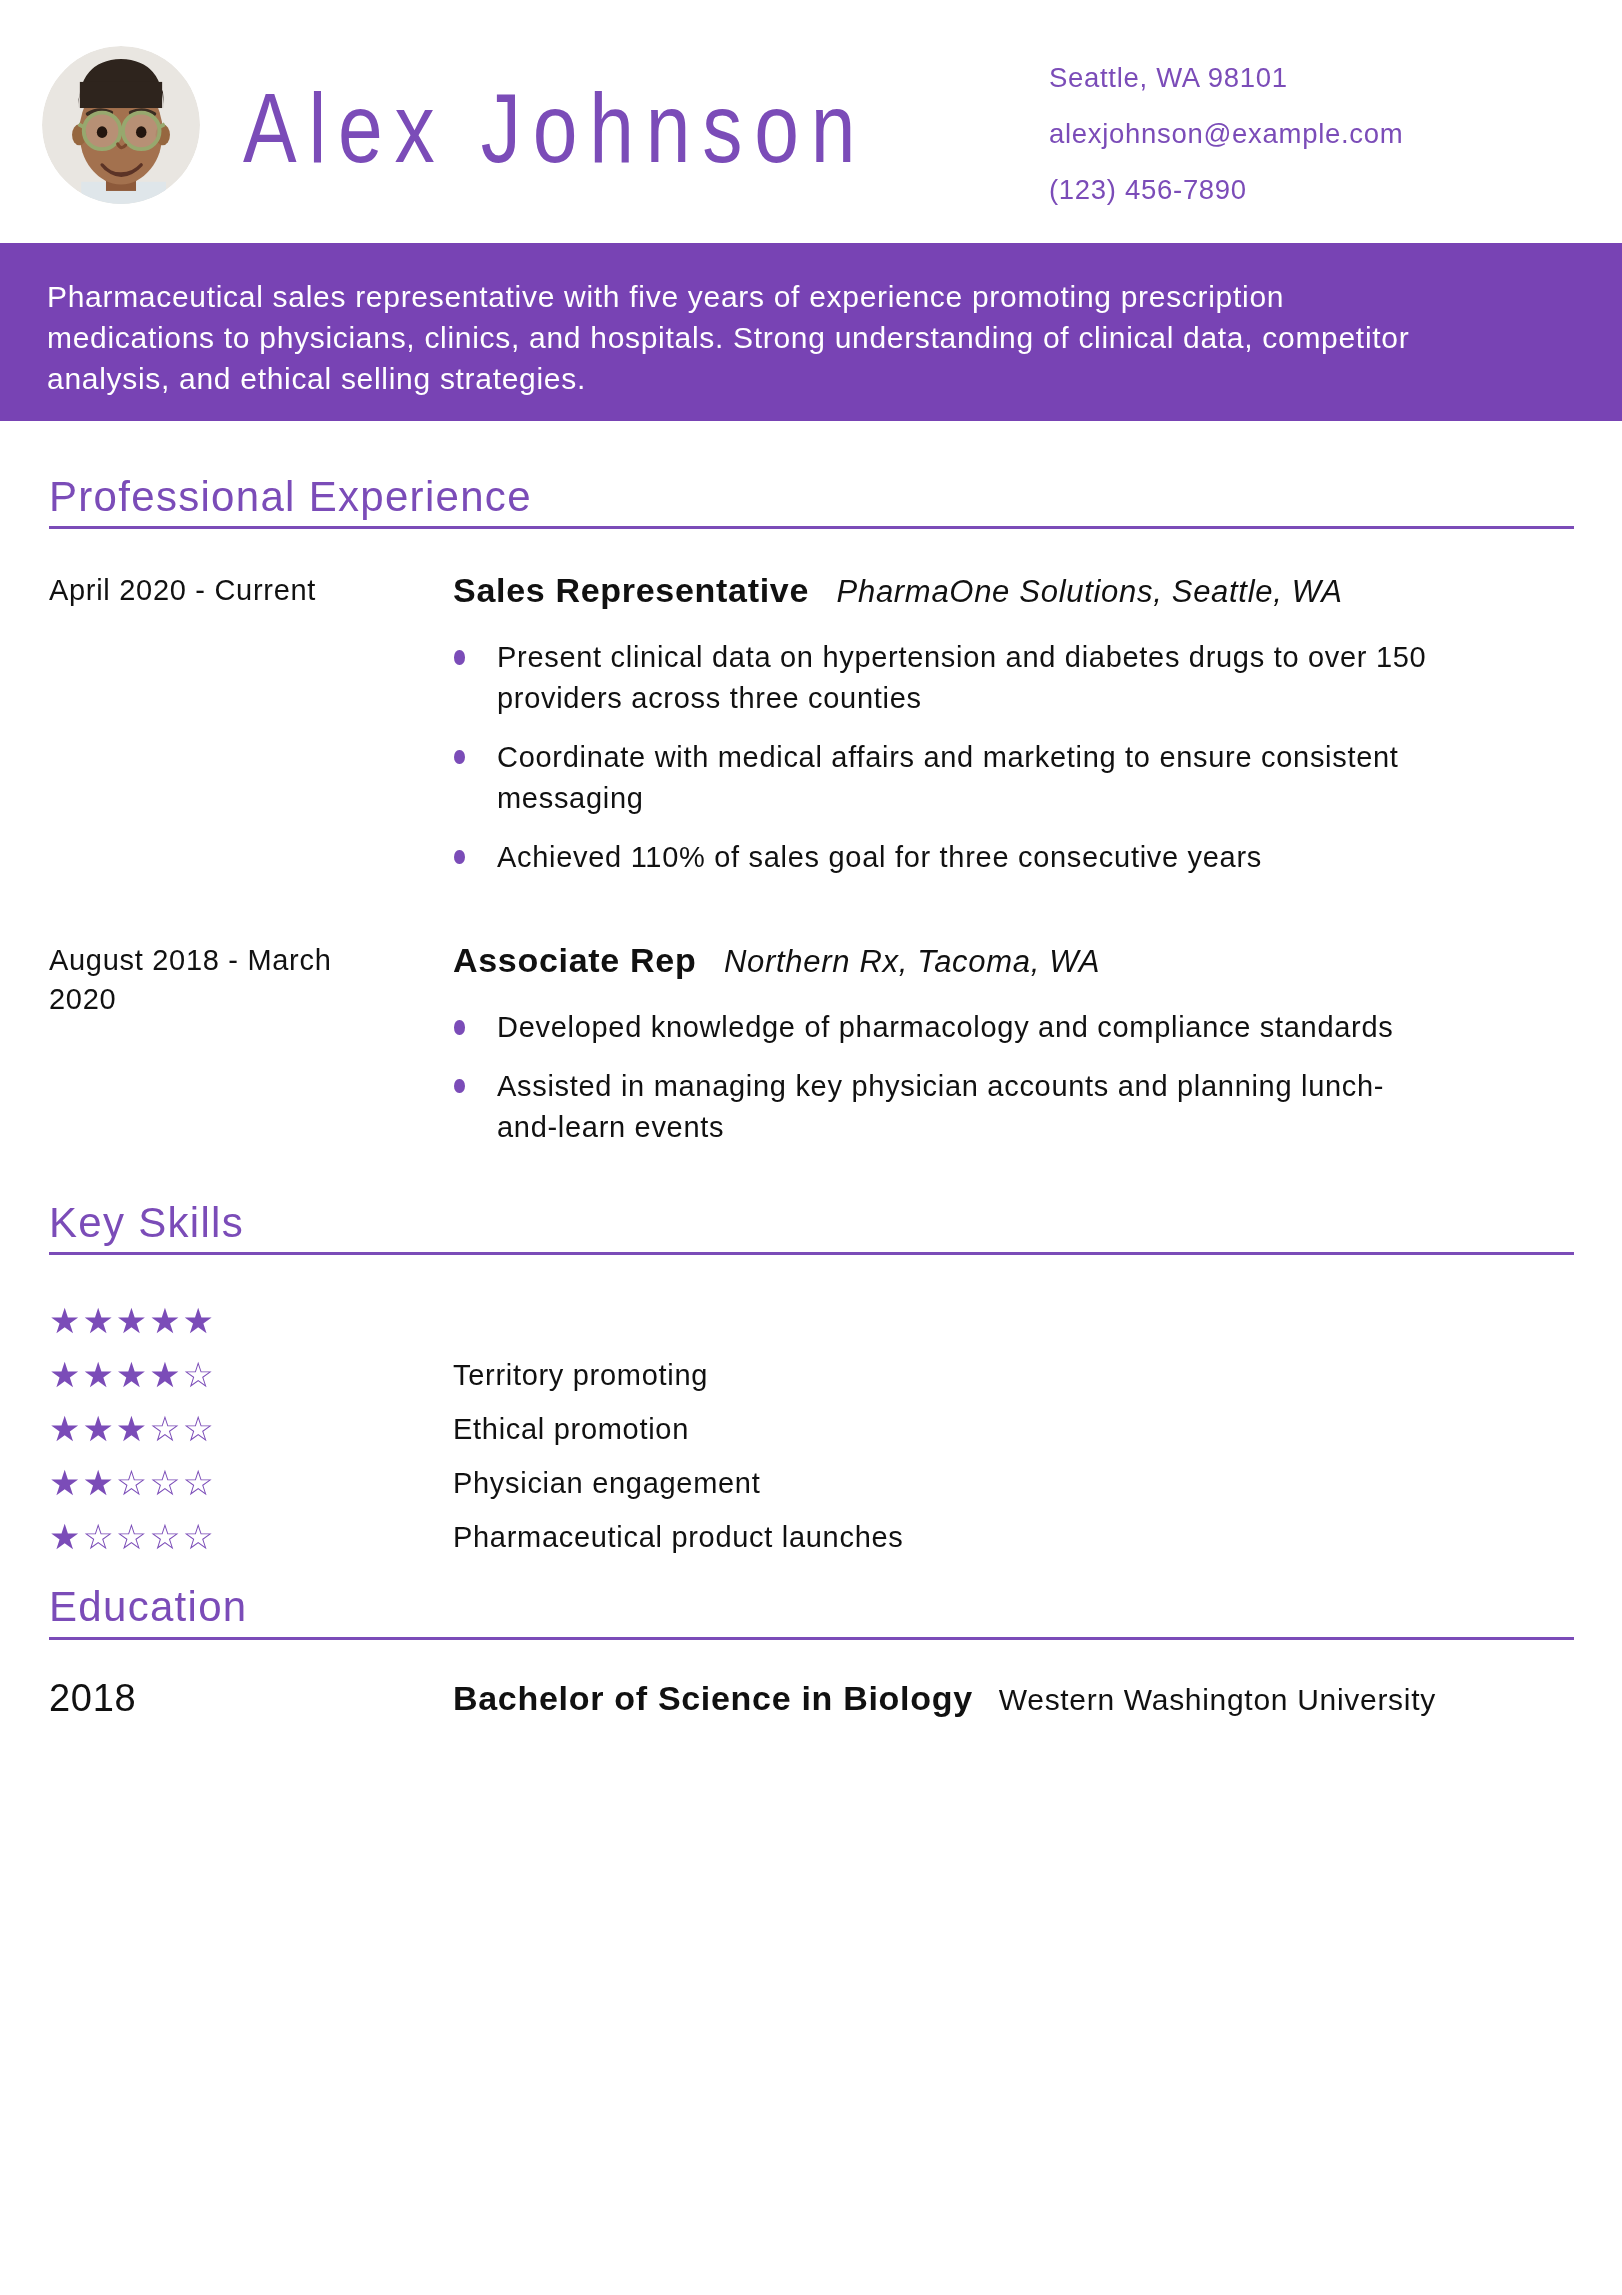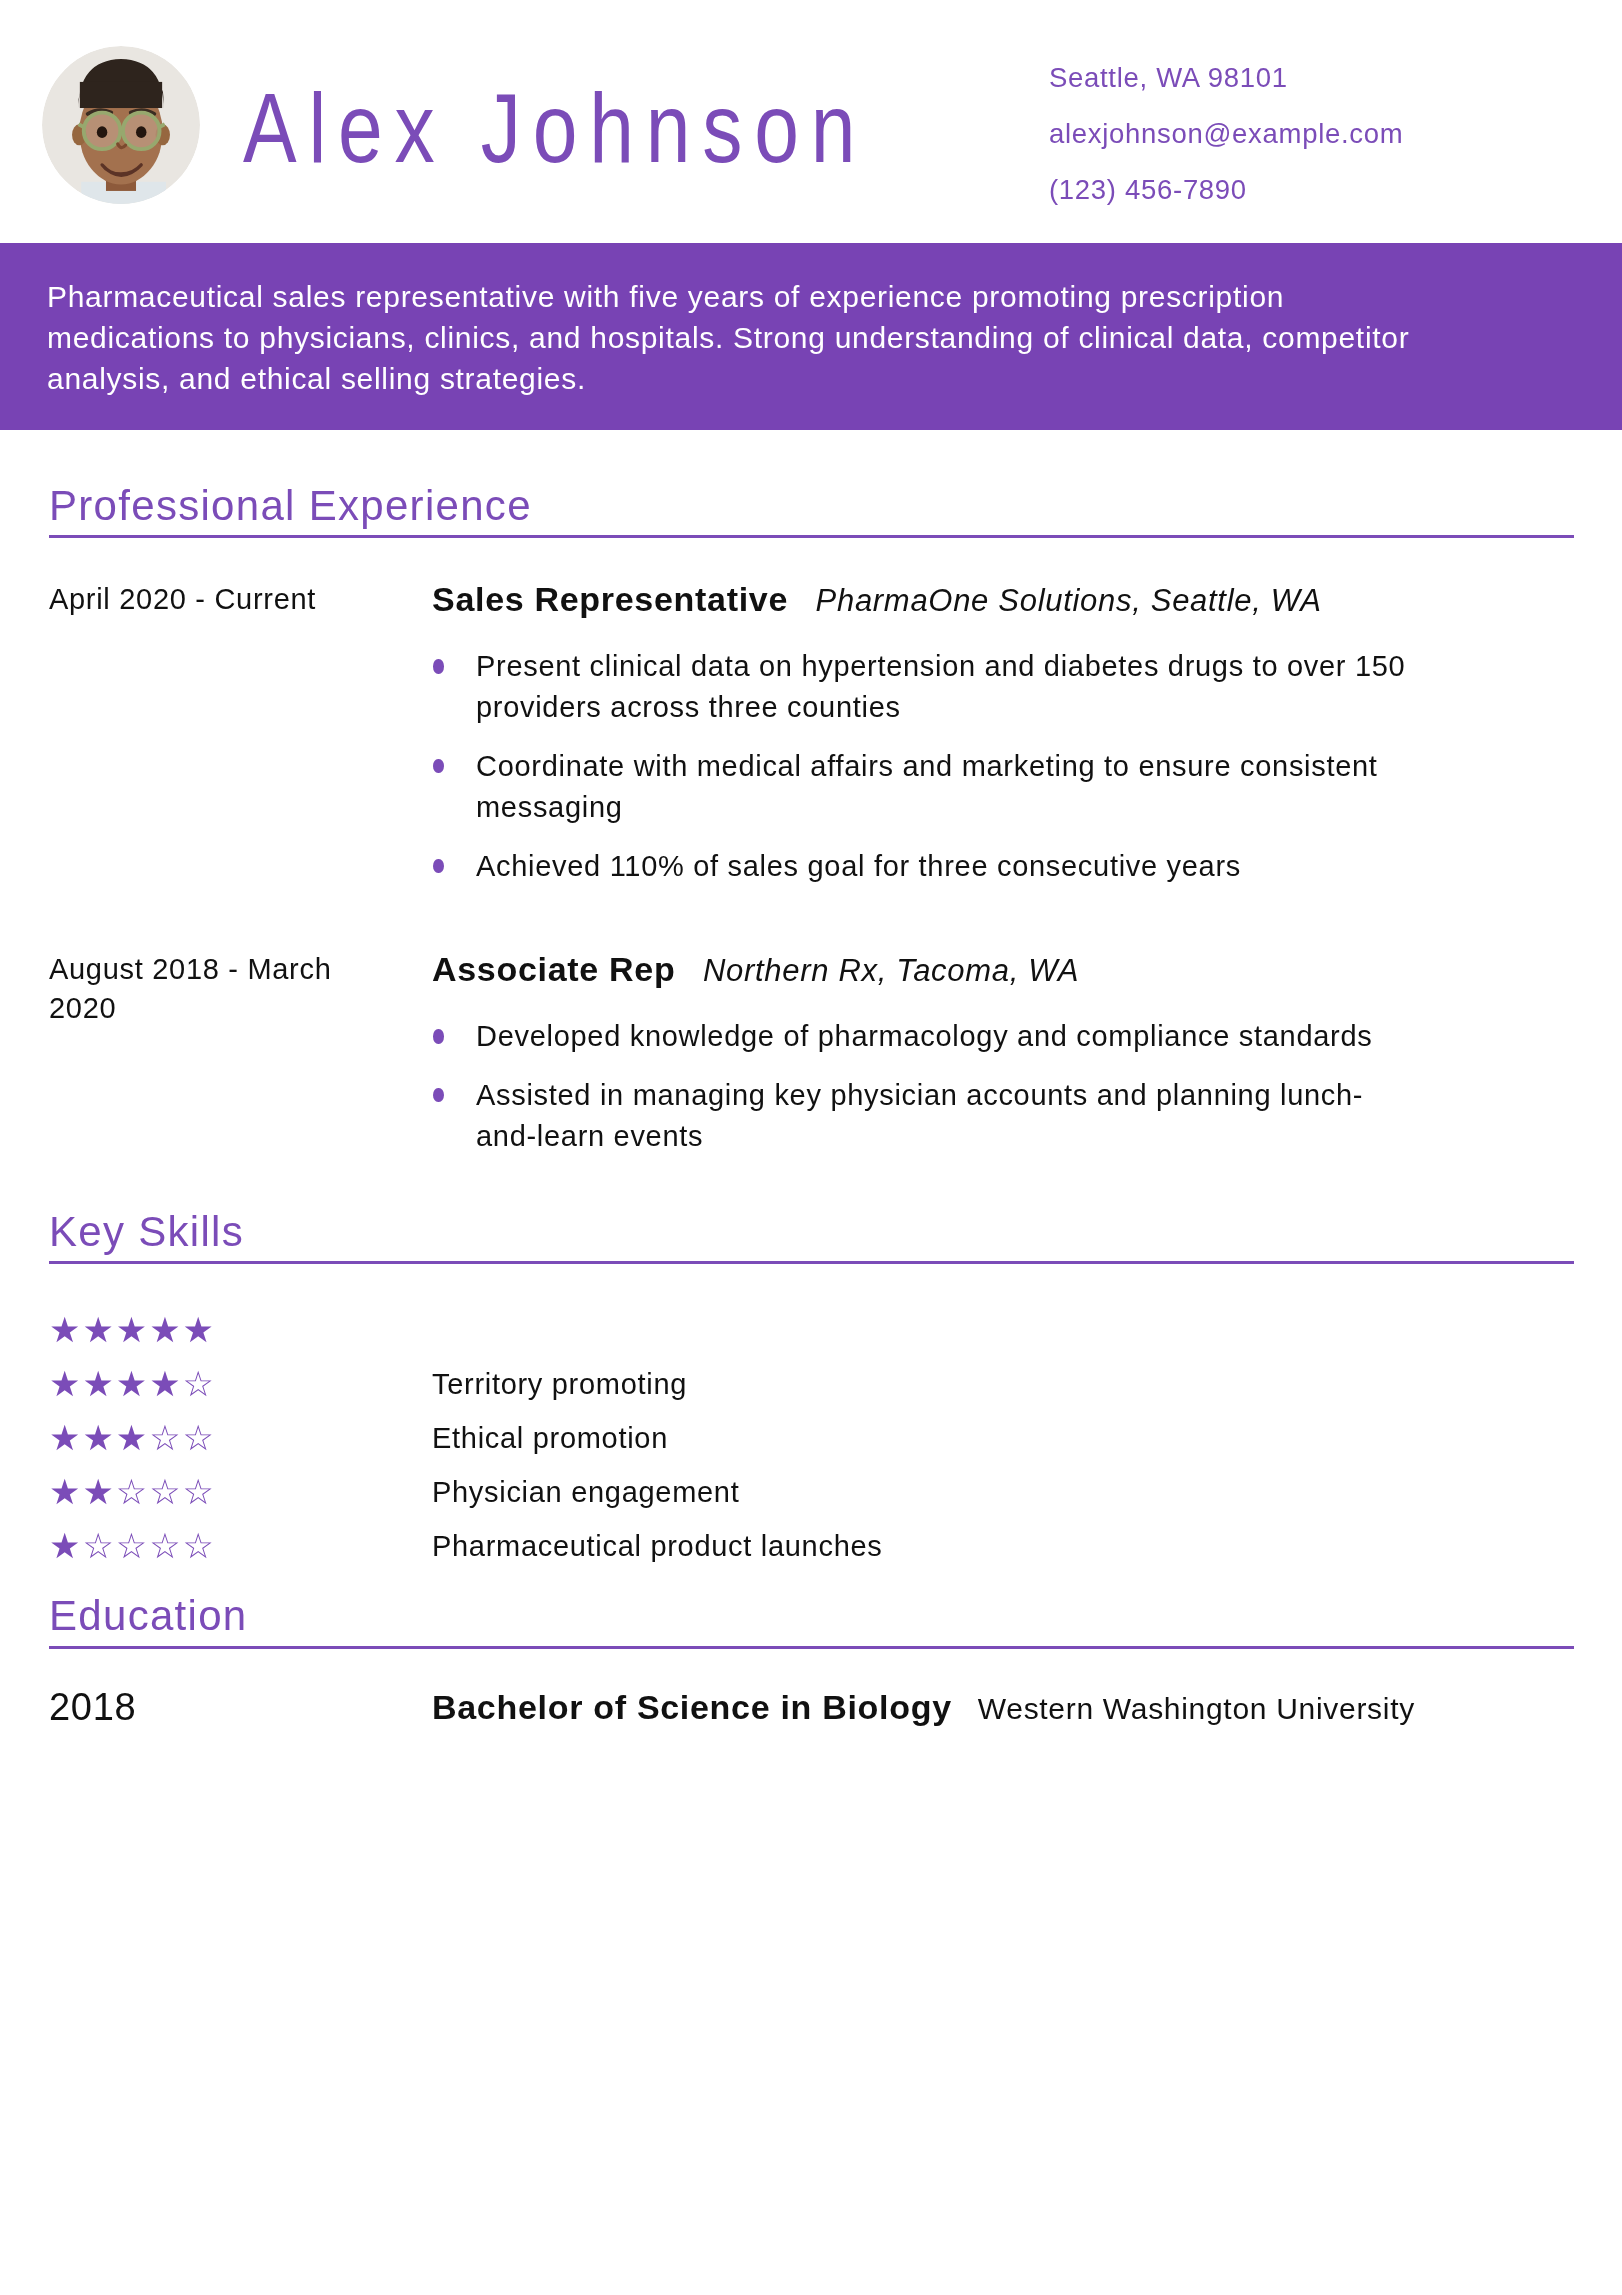--- a/index.html
+++ b/index.html
@@ -26,37 +26,37 @@
   }
   .contact{
     position:absolute;left:1049px;top:50px;
     font-size:27.5px;line-height:56px;letter-spacing:0.7px;
     color:var(--accent);
   }
   .contact div{white-space:nowrap;}
   
   .banner{
     background:var(--banner);
-    padding:33px 201px 31px 47px;
+    padding:33px 201px 22px 47px;
   }
   .banner p{
     margin:0;color:#ffffff;font-size:30px;line-height:41px;
     letter-spacing:0.7px;max-width:1374px;
   }
   
   .main{margin:0 48px 0 49px;}
   h2.section{
     margin:0;color:var(--accent);font-weight:400;
     font-size:42px;line-height:48px;letter-spacing:1.3px;
     padding-bottom:5.2px;border-bottom:3.9px solid var(--accent);
   }
   h2.exp{margin-top:52px;}
   h2.skills{margin-top:33px;}
   h2.edu{margin-top:19.6px;}
-  .row{display:grid;grid-template-columns:383px 1fr;}
+  .row{display:grid;grid-template-columns:383px 1fr;gap:21px;}
   .job1{margin-top:42px;}
   .job2{margin-top:46px;}
   .dates{
     font-size:29px;line-height:39px;letter-spacing:0.7px;
     max-width:330px;color:#111;
   }
   .jobline{font-size:34px;line-height:39px;letter-spacing:0.7px;}
   .jobtitle{font-weight:700;color:#111;}
   .company{font-style:italic;font-weight:400;font-size:31px;margin-left:27.5px;color:#111;}
   ul.bullets{

